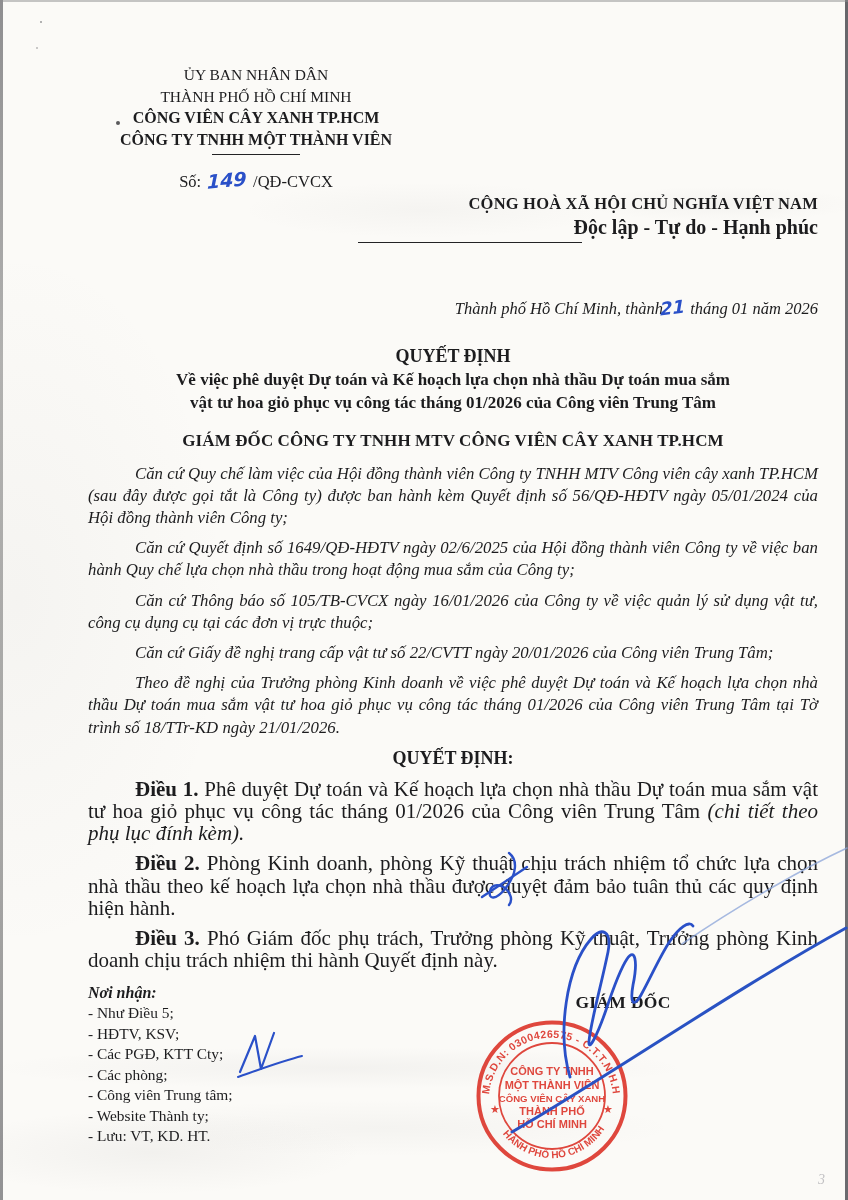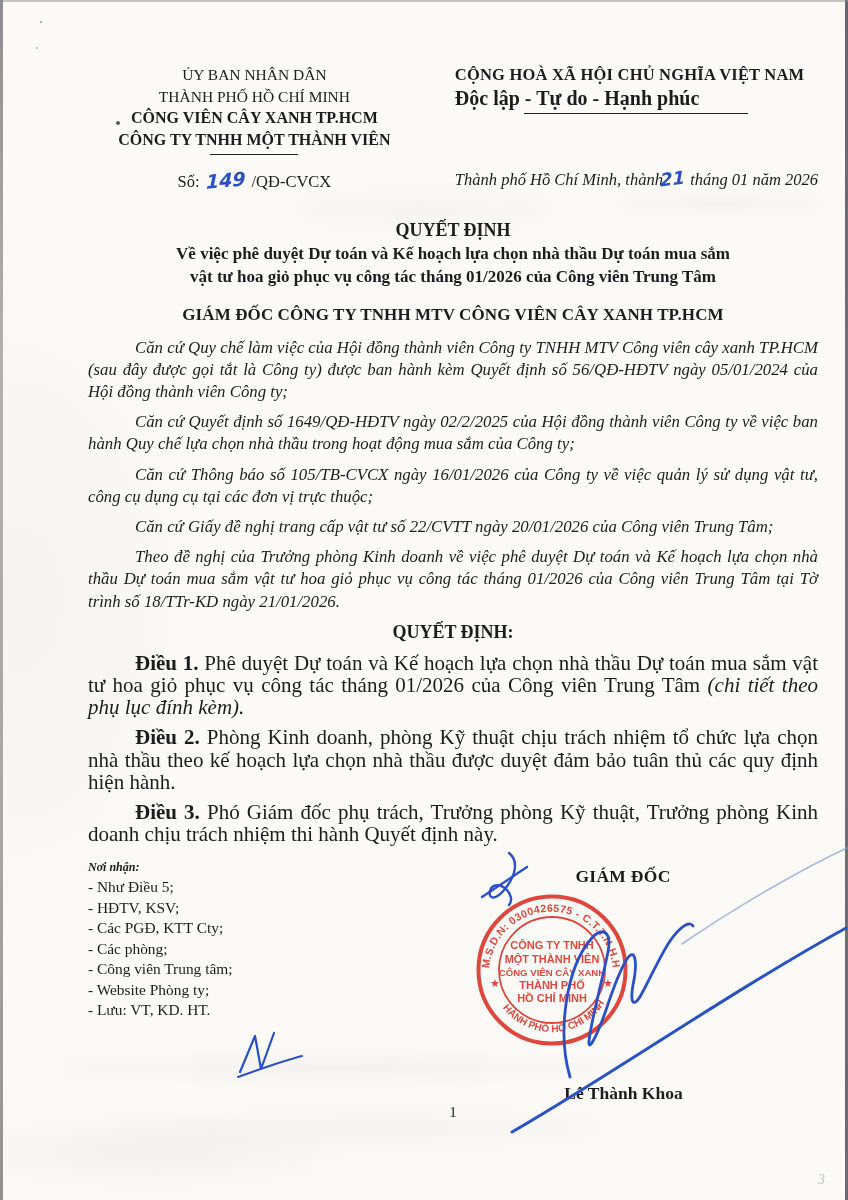--- a/index.html
+++ b/index.html
@@ -21,26 +21,26 @@
   }
   .edge-left  { position:absolute; left:0; top:0; width:3px; height:100%;
                 background:linear-gradient(#6a6a6e, #9a9a99 30%, #8b8b8a 70%, #6f6f72); opacity:.75; }
   .edge-right { position:absolute; right:0; top:0; width:3px; height:100%;
                 background:linear-gradient(#4c4c52, #5d5d62 40%, #515157); opacity:.85; }
   .edge-top   { position:absolute; left:0; top:0; width:100%; height:2px; background:#8d8d90; opacity:.5; }
   .speck { position:absolute; background:#3c3c40; border-radius:50%; }
 
   .content { position:absolute; left:88px; right:30px; top:64px; }
 
-  .header { display:flex; }
+  .header { display:flex;flex-direction:column; }
   .hcol-left { width:336px; text-align:center; font-size:15.5px; line-height:21.5px; }
   .hcol-left .bold-line { font-weight:bold; font-size:16px; line-height:22px; }
   .rule-left { width:88px; border-top:1.6px solid #232325; margin:3px auto 0; }
   .so-line { margin-top:15px; font-size:16.5px; white-space:nowrap; }
-  .hcol-right { flex:1; margin-left:34px; text-align:left; }
+  .hcol-right { flex:1; margin-left:34px; text-align:right; }
   .hr1 { font-weight:bold; font-size:16.5px; line-height:22px; letter-spacing:.2px; }
   .hr2 { font-weight:bold; font-size:20px; line-height:24px; }
   .rule-right { width:224px; border-top:1.7px solid #232325; margin:3px auto 0; }
   .date-line { margin-top:54px; font-style:italic; font-size:16.5px; white-space:nowrap; }
 
   .hand { display:inline-block; color:#2a50c8;
           font-family:"DejaVu Sans",sans-serif; font-style:italic; font-weight:bold; }
   .hand-149 { font-size:19px; transform:rotate(-5deg) skewX(-6deg); margin:0 2px; }
   .hand-21  { font-size:18px; transform:rotate(-7deg) skewX(-6deg); margin-left:-3px; margin-right:1px; }
 
@@ -57,21 +57,21 @@
   .decision-h { text-align:center; font-weight:bold; font-size:18px; margin-top:7px; line-height:23px; }
   .articles p {
     margin:8px 0 0; font-size:21px; line-height:22.2px;
     text-align:justify; text-indent:47px;
   }
   .articles b { font-weight:bold; }
   .articles i { font-style:italic; }
 
   .sig-area { position:relative; margin-top:12px; height:290px; }
   .recipients { position:absolute; left:0; top:8; width:260px; }
-  .recip-h { font-weight:bold; font-style:italic; font-size:12px; line-height:20px; }
+  .recip-h { font-weight:bold; font-style:italic; font-size:16px; line-height:20px; }
   .recip-item { font-size:15.4px; line-height:20.5px; }
   .sig-title { position:absolute; left:460px; top:9px; width:150px; text-align:center;
                font-weight:bold; font-size:17.5px; letter-spacing:.3px; }
   .sig-name  { position:absolute; left:448px; top:226px; width:175px; text-align:center;
                font-weight:bold; font-size:17.5px; }
   .pagenum { position:absolute; left:0; right:0; top:247px; text-align:center; font-size:15px; }
 
   .stamp-svg { position:absolute; left:386px; top:35px; z-index:2; opacity:.93; }
   .ink-svg { position:absolute; left:230px; top:840px; z-index:6; pointer-events:none; }
   .stamp-text { font-family:"Liberation Sans","DejaVu Sans",sans-serif; font-weight:bold; fill:#dd3a30; }
@@ -117,21 +117,21 @@
 
     <div class="title-block">
       <div class="title-h">QUYẾT ĐỊNH</div>
       <div class="title-sub">Về việc phê duyệt Dự toán và Kế hoạch lựa chọn nhà thầu Dự toán mua sắm</div>
       <div class="title-sub">vật tư hoa giỏ phục vụ công tác tháng 01/2026 của Công viên Trung Tâm</div>
       <div class="authority">GIÁM ĐỐC CÔNG TY TNHH MTV CÔNG VIÊN CÂY XANH TP.HCM</div>
     </div>
 
     <div class="recitals">
       <p>Căn cứ Quy chế làm việc của Hội đồng thành viên Công ty TNHH MTV Công viên cây xanh TP.HCM (sau đây được gọi tắt là Công ty) được ban hành kèm Quyết định số 56/QĐ-HĐTV ngày 05/01/2024 của Hội đồng thành viên Công ty;</p>
-      <p>Căn cứ Quyết định số 1649/QĐ-HĐTV ngày 02/2/2025 của Hội đồng thành viên Công ty về việc ban hành Quy chế lựa chọn nhà thầu trong hoạt động mua sắm của Công ty;</p>
+      <p>Căn cứ Quyết định số 1649/QĐ-HĐTV ngày 02/6/2025 của Hội đồng thành viên Công ty về việc ban hành Quy chế lựa chọn nhà thầu trong hoạt động mua sắm của Công ty;</p>
       <p>Căn cứ Thông báo số 105/TB-CVCX ngày 16/01/2026 của Công ty về việc quản lý sử dụng vật tư, công cụ dụng cụ tại các đơn vị trực thuộc;</p>
       <p>Căn cứ Giấy đề nghị trang cấp vật tư số 22/CVTT ngày 20/01/2026 của Công viên Trung Tâm;</p>
       <p>Theo đề nghị của Trưởng phòng Kinh doanh về việc phê duyệt Dự toán và Kế hoạch lựa chọn nhà thầu Dự toán mua sắm vật tư hoa giỏ phục vụ công tác tháng 01/2026 của Công viên Trung Tâm tại Tờ trình số 18/TTr-KD ngày 21/01/2026.</p>
     </div>
 
     <div class="decision-h">QUYẾT ĐỊNH:</div>
 
     <div class="articles">
       <p><b>Điều 1.</b> <span>Phê duyệt Dự toán và Kế hoạch lựa chọn nhà thầu Dự toán mua sắm vật tư hoa giỏ phục vụ công tác tháng 01/2026 của Công viên Trung Tâm</span> <i>(chi tiết theo phụ lục đính kèm).</i></p>
       <p><b>Điều 2.</b> <span>Phòng Kinh doanh, phòng Kỹ thuật chịu trách nhiệm tổ chức lựa chọn nhà thầu theo kế hoạch lựa chọn nhà thầu được duyệt đảm bảo tuân thủ các quy định hiện hành.</span></p>
@@ -139,21 +139,21 @@
     </div>
 
     <div class="sig-area">
       <div class="recipients">
         <div class="recip-h">Nơi nhận:</div>
         <div class="recip-item">- Như Điều 5;</div>
         <div class="recip-item">- HĐTV, KSV;</div>
         <div class="recip-item">- Các PGĐ, KTT Cty;</div>
         <div class="recip-item">- Các phòng;</div>
         <div class="recip-item">- Công viên Trung tâm;</div>
-        <div class="recip-item">- Website Phòng ty;</div>
+        <div class="recip-item">- Website Thành ty;</div>
         <div class="recip-item">- Lưu: VT, KD. HT.</div>
       </div>
 
       <div class="sig-title">GIÁM ĐỐC</div>
 
       <svg class="stamp-svg" width="156" height="156" viewBox="0 0 156 156">
         <defs>
           <path id="arcTop" d="M 16.7 96.1 A 62 62 0 1 1 137.3 96.1"></path>
           <path id="arcBot" d="M 27.2 113.6 A 62 62 0 0 0 128.8 113.6"></path>
         </defs>

